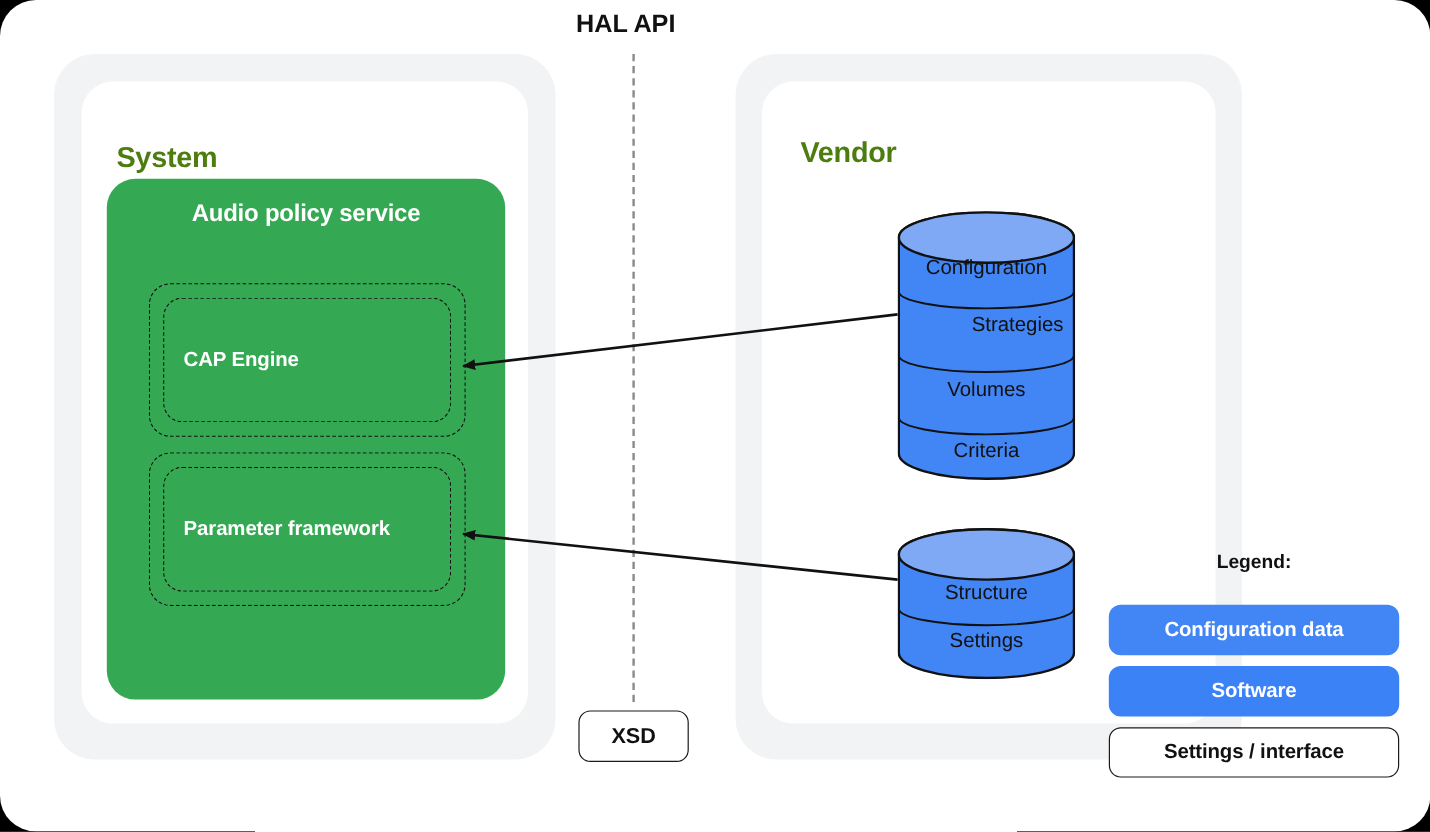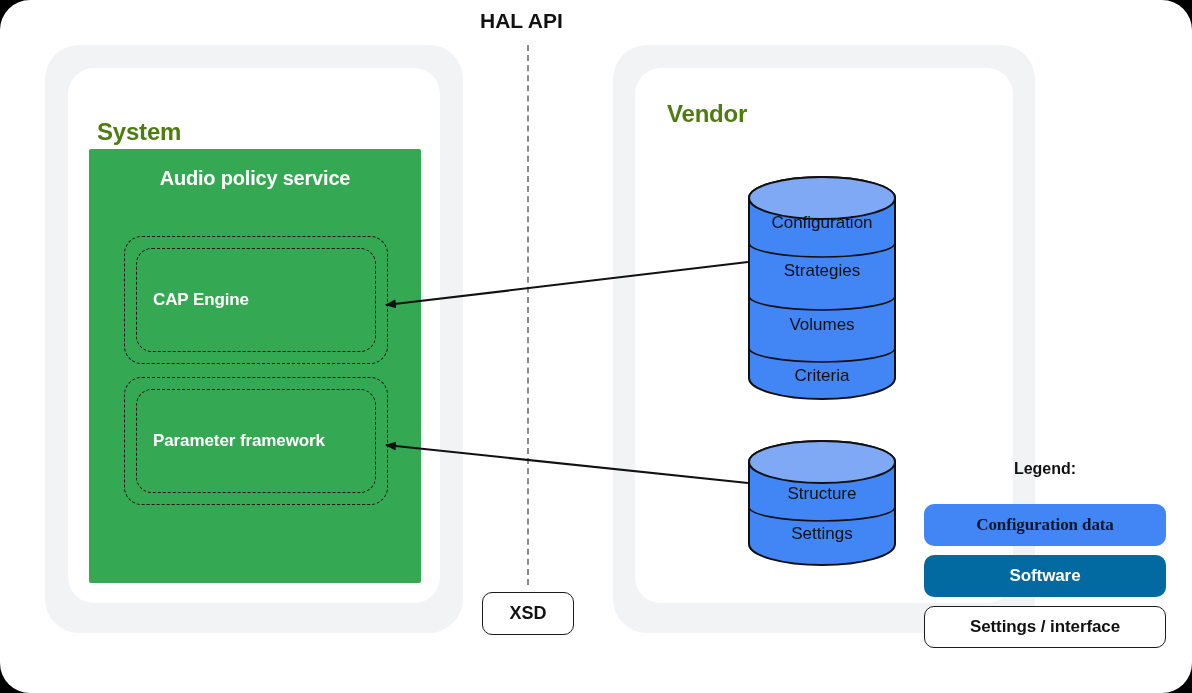--- a/index.html
+++ b/index.html
@@ -36,21 +36,21 @@
     font-size: 24px;
     font-weight: bold;
     color: #4d7c0f;
     letter-spacing: -0.2px;
     white-space: nowrap;
   }
 
   
   .green-box {
     background: #34A853;
-    border-radius: 2px;
+    border-radius: 24px;
   }
   .green-title {
     position: absolute;
     left: 0; right: 0;
     top: 18px;
     text-align: center;
     color: #ffffff;
     font-size: 20px;
     font-weight: bold;
     letter-spacing: -0.2px;
@@ -124,22 +124,22 @@
     border-radius: 10px;
     display: flex;
     align-items: center;
     justify-content: center;
     font-size: 17px;
     font-weight: bold;
     letter-spacing: -0.1px;
     white-space: nowrap;
     box-sizing: border-box;
   }
-  .legend-blue { background: #4285F4; color: #0f172a; font-family: Liberation Serif, serif; }
-  .legend-green { background: #0369a1; color: #ffffff; }
+  .legend-blue { background: #4285F4; color: #ffffff; }
+  .legend-green { background: #3b82f6; color: #ffffff; }
   .legend-white { background: #ffffff; color: #111111; border: 1.6px solid #1b1b1b; }
 
   svg.overlay {
     position: absolute;
     left: 0; top: 0;
     width: 1192px;
     height: 693px;
     pointer-events: none;
   }
 </style>
@@ -168,32 +168,32 @@
   </div>
 
   <div class="abs hal-title" style="left:480px; top:9px;">HAL API</div>
   <div class="abs divider" style="left:527px; top:45px; height:540px;"></div>
 
   <div class="abs xsd-pill" style="left:482px; top:592px; width:90px; height:41px;text-align:center;">XSD</div>
 
   <div class="abs gray-panel" style="left:613px; top:45px; width:422px; height:588px;"></div>
   <div class="abs white-inner" style="left:635px; top:68px; width:378px; height:535px;"></div>
 
-  <div class="abs section-title" style="left:667px; top:100px;">Vendor</div>
+  <div class="abs section-title" style="left:667px; top:114px;">Vendor</div>
 
   <div class="cyl-wrap" style="left:748px; top:176px; width:148px; height:224px;">
     <svg width="148" height="224" viewBox="0 0 148 224">
       <path d="M1,22 A73,21 0 0,1 147,22 L147,202 A73,21 0 0,1 1,202 Z" fill="#4285F4" stroke="#111111" stroke-width="2"></path>
       <ellipse cx="74" cy="22" rx="73" ry="21" fill="#7FA9F5" stroke="#111111" stroke-width="2"></ellipse>
       <path d="M1,67 A73,14 0 0,0 147,67" fill="none" stroke="#111111" stroke-width="1.6"></path>
       <path d="M1,120 A73,14 0 0,0 147,120" fill="none" stroke="#111111" stroke-width="1.6"></path>
       <path d="M1,172 A73,14 0 0,0 147,172" fill="none" stroke="#111111" stroke-width="1.6"></path>
     </svg>
     <div class="cyl-seg" style="top:33px; height:28px; background:transparent;">Configuration</div>
-    <div class="cyl-seg" style="top:81px; height:28px; background:transparent;">Strategies</div>
+    <div class="cyl-seg" style="top:81px; height:28px; background:transparent;margin-left:26px;">Strategies</div>
     <div class="cyl-seg" style="top:135px; height:28px; background:transparent;">Volumes</div>
     <div class="cyl-seg" style="top:186px; height:28px; background:transparent;">Criteria</div>
   </div>
 
   <div class="cyl-wrap" style="left:748px; top:440px; width:148px; height:126px;">
     <svg width="148" height="126" viewBox="0 0 148 126">
       <path d="M1,22 A73,21 0 0,1 147,22 L147,104 A73,21 0 0,1 1,104 Z" fill="#4285F4" stroke="#111111" stroke-width="2"></path>
       <ellipse cx="74" cy="22" rx="73" ry="21" fill="#7FA9F5" stroke="#111111" stroke-width="2"></ellipse>
       <path d="M1,67 A73,14 0 0,0 147,67" fill="none" stroke="#111111" stroke-width="1.6"></path>
     </svg>

